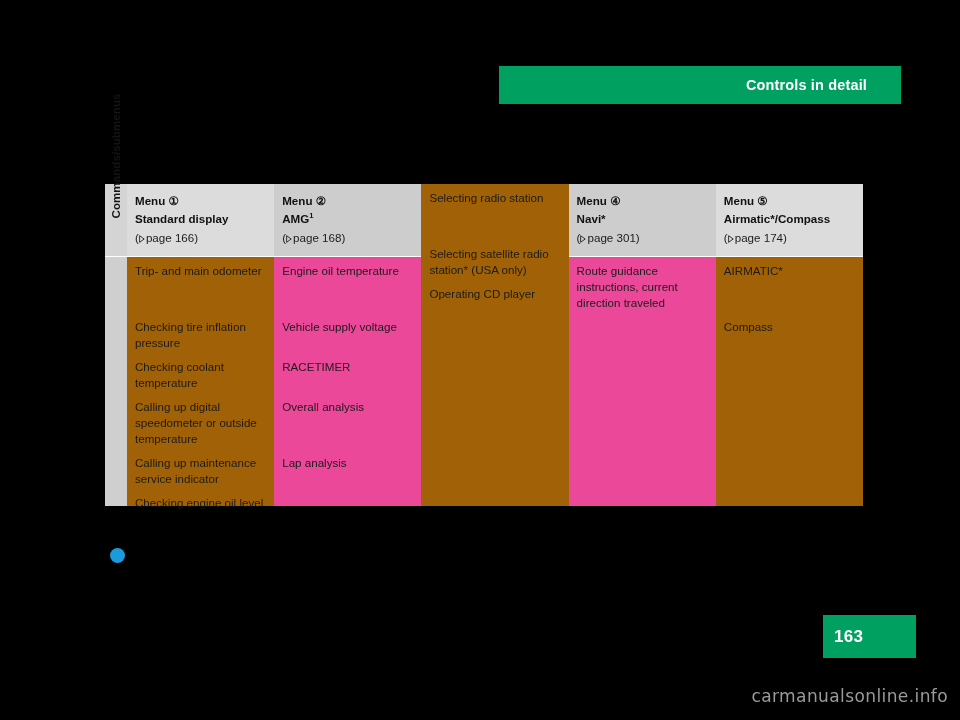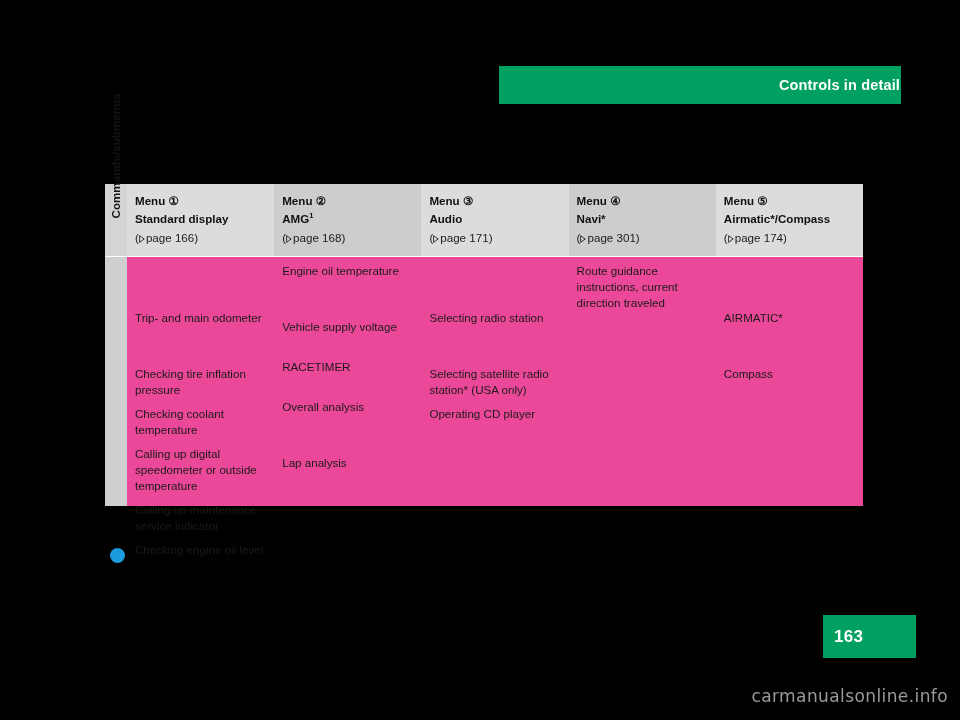--- a/index.html
+++ b/index.html
@@ -28,21 +28,21 @@
     position: absolute;
     left: 499px;
     top: 66px;
     width: 402px;
     height: 38px;
     background: #00a060;
     display: flex;
     align-items: center;
     justify-content: flex-end;
     box-sizing: border-box;
-    padding-right: 1px;
+    padding-right: 34px;
   }
   #header-title {
     color: #ffffff;
     font-size: 14.5px;
     font-weight: bold;
     letter-spacing: 0.15px;
     white-space: nowrap;
   }
 
   
@@ -92,21 +92,21 @@
   }
 
   .col {
     flex: 1 1 0;
     display: flex;
     flex-direction: column;
     box-sizing: border-box;
     background: #e4e4e4;
   }
   .col.shade-dark { background: #ec4899; }
-  .col.shade-light { background: #ec4899; gap: 47px; }
+  .col.shade-light { background: #a16207; }
 
   .col-head {
     height: 73px;
     box-sizing: border-box;
     padding: 8px 10px 0 8px;
     border-bottom: 1px solid #ffffff;
     background: #d8d8d8;
   }
   .col.shade-dark > .col-head { background: #cdcdcd; }
   .col.shade-light > .col-head { background: #dcdcdc; }
@@ -253,34 +253,20 @@
       <div class="col-body">
         <div class="cell-item" style="top:6px">Engine oil temperature</div>
         <div class="cell-item" style="top:62px">Vehicle supply voltage</div>
         <div class="cell-item" style="top:102px">RACETIMER</div>
         <div class="cell-item" style="top:142px">Overall analysis</div>
         <div class="cell-item" style="top:198px">Lap analysis</div>
       </div>
     </div>
 
     <div class="col shade-light">
-      <div class="col-head">
-        <div class="head-line strong">
-          <span>Menu</span>
-          <span class="circ">③</span>
-        </div>
-        <div class="head-line strong">
-          <span>Audio</span><sup></sup>
-        </div>
-        <div class="head-line ref">
-          <span>(</span><span class="tri-outline"><svg width="6" height="8" viewBox="0 0 6 8">
-                <path d="M0.6 0.7 L5.2 4 L0.6 7.3 Z" fill="none" stroke="#222" stroke-width="0.9"></path>
-              </svg></span><span>page 171</span><span>)</span>
-        </div>
-      </div>
       <div class="col-body">
         <div class="cell-item" style="top:6px">Selecting radio station</div>
         <div class="cell-item" style="top:62px">Selecting satellite radio station* (USA only)</div>
         <div class="cell-item" style="top:102px">Operating CD player</div>
       </div>
     </div>
 
     <div class="col shade-dark">
       <div class="col-head">
         <div class="head-line strong">

